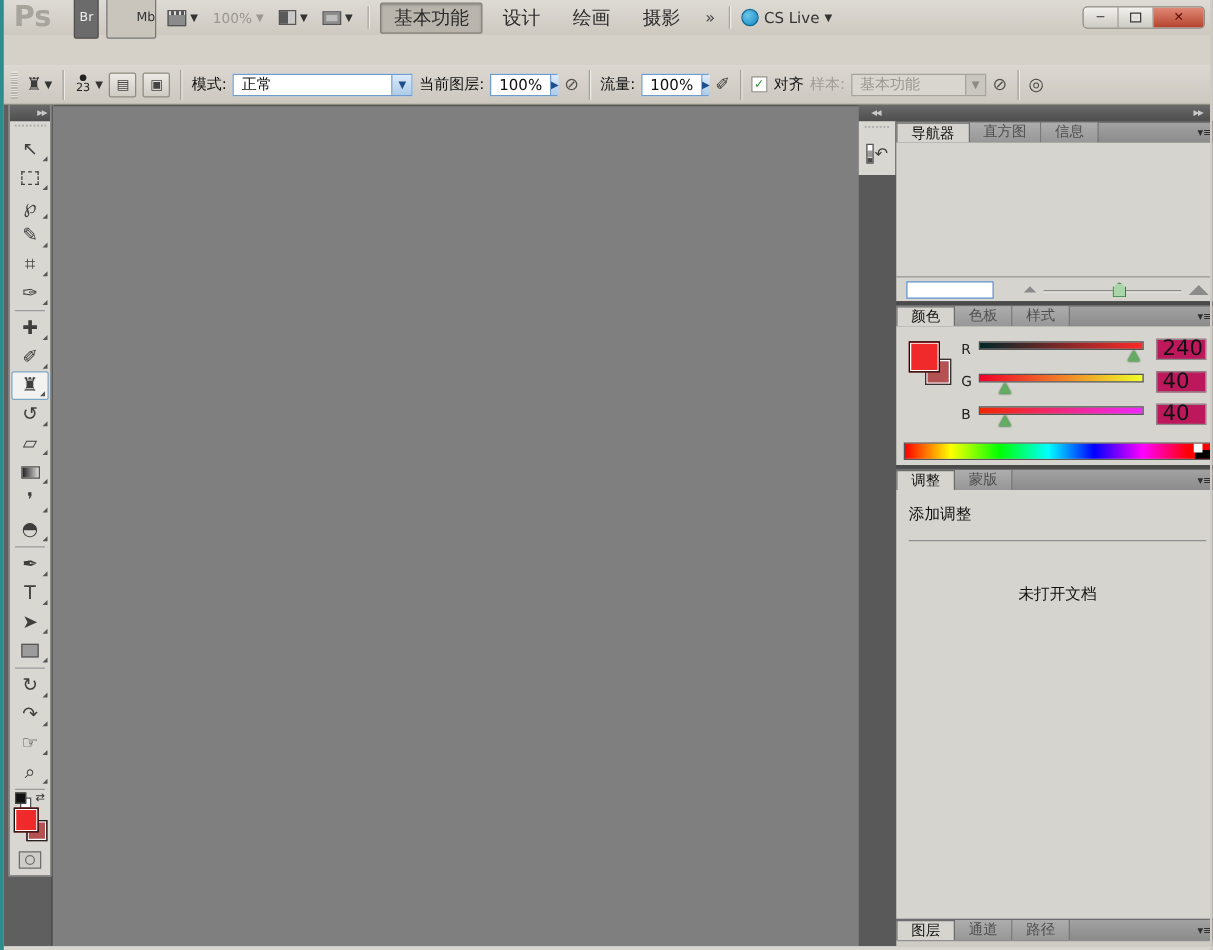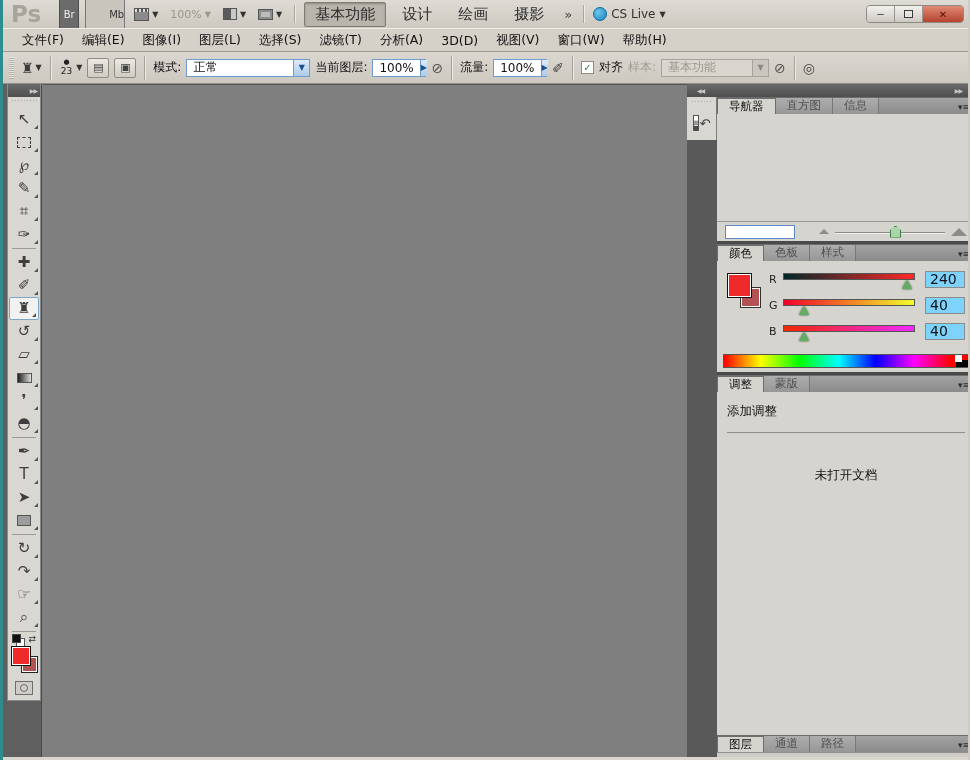--- a/index.html
+++ b/index.html
@@ -53,21 +53,21 @@
   .ob-label { font-size:12px; color:#111; }
   .ob-label.dis { color:#a09d95; }
   .combo { display:flex; height:18px; border:1px solid #6f9ccd; background:#fff; align-items:center; }
   .combo .val { padding:0 6px; font-size:12px; color:#111; white-space:nowrap; }
   .combo .btn { width:16px; height:100%; background:linear-gradient(#dcebfa,#aecbe8); border-left:1px solid #6f9ccd; display:flex; align-items:center; justify-content:center; font-size:8px; color:#1c4f8c; }
   .combo.dis { border-color:#a6a39b; background:#d9d6cf; }
   .combo.dis .val { color:#9b988f; }
   .combo.dis .btn { background:#cac7c0; border-left-color:#a6a39b; color:#8d8a82; }
   .num-box { width:54px; }
   .num-box .val { flex:1; }
-  .mode-box { width:124px; }
+  .mode-box { width:144px; }
   .mode-box .val { flex:1; }
   .sample-box { width:108px; }
   .sample-box .val { flex:1; }
   .airbrush-ic { font-size:14px; color:#55524c; }
   .airbrush-ic.dark { color:#3c3a36; }
   .checkbox { width:13px; height:13px; background:#fff; border:1px solid #8f8c84; display:flex; align-items:center; justify-content:center; font-size:10px; color:#2e8b2e; font-weight:bold; }
   .tablet-ic { font-size:14px; color:#4a4843; }
 
   
   .main { position:absolute; left:3px; top:84px; width:965px; height:673px; background:#7f7f7f; }
@@ -124,21 +124,21 @@
   .nav-thumb { position:absolute; left:50%; top:1px; width:11px; height:12px; background:#a8d6a8; border:1px solid #3f7d3f; clip-path:polygon(50% 0,100% 38%,100% 100%,0 100%,0 38%); }
 
   .color-body { height:111px; background:#d6d4cf; flex:none; position:relative; padding:10px 10px 0 0; }
   .cp-fg { position:absolute; left:10px; top:12px; width:25px; height:25px; border:1px solid #111; box-shadow:inset 0 0 0 1px #fff; z-index:2; }
   .cp-bg { position:absolute; left:23px; top:26px; width:21px; height:21px; border:1px solid #333; box-shadow:inset 0 0 0 1px #fff; }
   .ch-row { display:flex; align-items:center; margin:0 0 10px 52px; height:16px; }
   .ch-label { width:14px; font-size:11px; color:#222; }
   .ch-track-wrap { position:relative; width:132px; height:16px; margin-right:10px; }
   .ch-track { position:absolute; left:0; top:2px; width:132px; height:7px; border:1px solid #555; }
   .ch-thumb { position:absolute; top:9px; width:0; height:0; border-left:5px solid transparent; border-right:5px solid transparent; border-bottom:9px solid #63ad63; filter:drop-shadow(0 0 1px #1d4d1d); }
-  .ch-val { width:40px; height:17px; border:1px solid #8b8b8b; background:#7dd3fc; font-size:14px; padding-left:4px; line-height:15px; color:#111; }
+  .ch-val { width:40px; height:17px; border:1px solid #8b8b8b; background:#be185d; font-size:17px; padding-left:4px; line-height:15px; color:#111; }
   .track-r { background:linear-gradient(90deg, rgb(0,40,40), rgb(255,40,40)); }
   .track-g { background:linear-gradient(90deg, rgb(240,0,40), rgb(240,255,40)); }
   .track-b { background:linear-gradient(90deg, rgb(240,40,0), rgb(240,40,255)); }
   .spectrum-wrap { position:absolute; left:6px; right:6px; bottom:4px; height:14px; border:1px solid #555; }
   .spectrum { position:absolute; inset:0; background:linear-gradient(90deg,#f00 0%,#ff0 15%,#0f0 31%,#0ff 47%,#00f 62%,#f0f 78%,#f00 93%); }
   .spec-white { position:absolute; right:6px; top:0; width:7px; height:7px; background:#fff; z-index:2; }
   .spec-black2 { position:absolute; right:0; bottom:0; width:12px; height:7px; background:#000; z-index:1; }
 
   .adj-body { flex:1; background:#d6d4cf; min-height:0; position:relative; }
   .adj-add { font-size:12.5px; color:#111; padding:11px 0 0 10px; }
@@ -190,33 +190,20 @@
     </span>
     <span class="win-controls">
       <span class="wc-btn">─</span>
       <span class="wc-btn">
           <span class="restore-glyph"></span>
         </span>
       <span class="wc-btn wc-close">✕</span>
     </span>
   </div>
 
-  <div class="menubar">
-    <span class="menu-item">文件(F)</span>
-    <span class="menu-item">编辑(E)</span>
-    <span class="menu-item">图像(I)</span>
-    <span class="menu-item">图层(L)</span>
-    <span class="menu-item">选择(S)</span>
-    <span class="menu-item">滤镜(T)</span>
-    <span class="menu-item">分析(A)</span>
-    <span class="menu-item">3D(D)</span>
-    <span class="menu-item">视图(V)</span>
-    <span class="menu-item">窗口(W)</span>
-    <span class="menu-item">帮助(H)</span>
-  </div>
 
   <div class="optionsbar">
     <span class="ob-grip"></span>
     <span class="ob-tool">
       <span class="tool-glyph-sm">♜</span>
       <span class="caret">▼</span>
     </span>
     <span class="ob-sep"></span>
     <span class="ob-tool">
       <span class="brush-preview">

